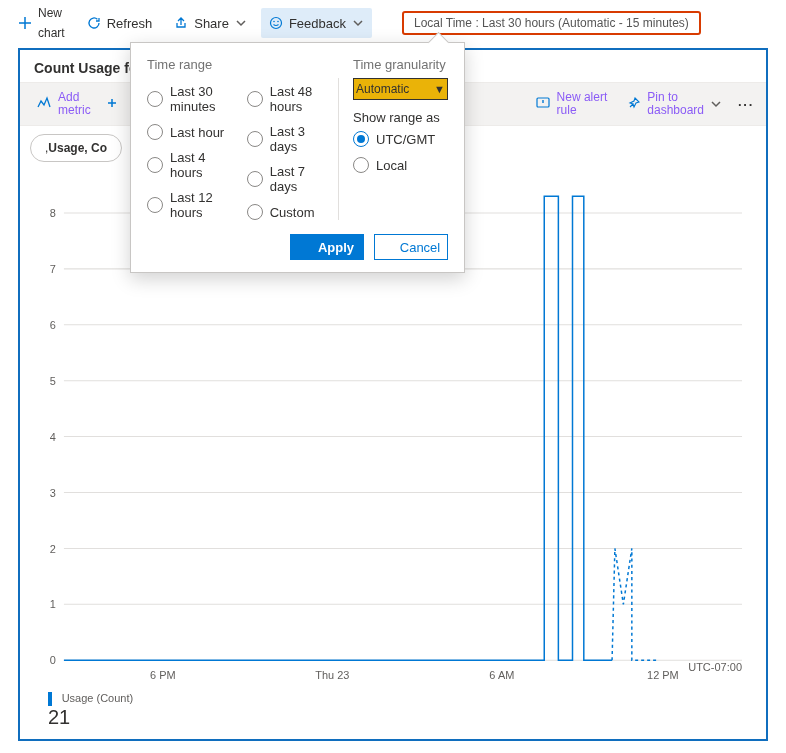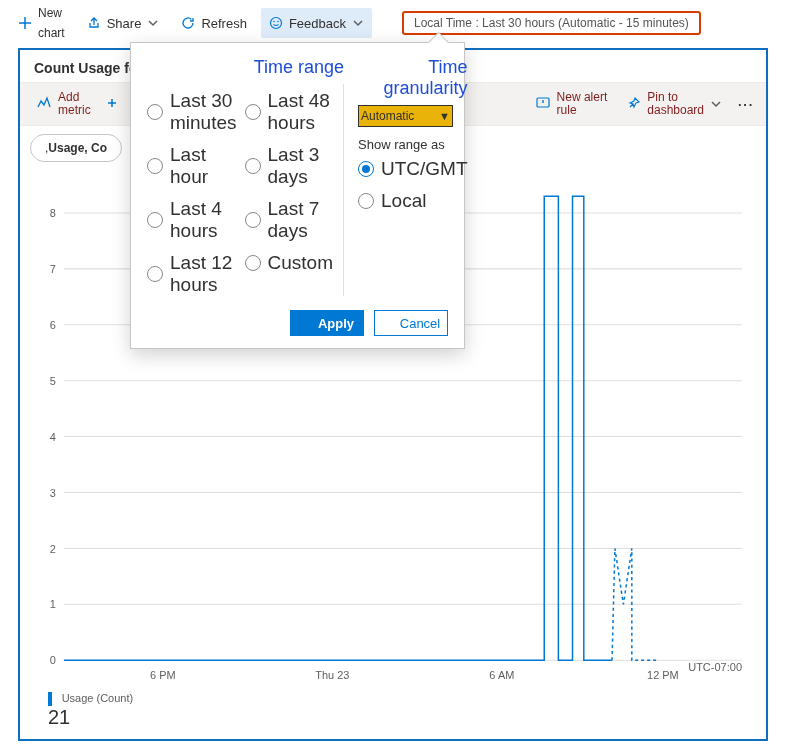--- a/index.html
+++ b/index.html
@@ -19,21 +19,21 @@
     border:2px solid #d83b01; border-radius:3px;
     padding:3px 10px; font-size:12px; color:#555;
     background:#fff;
   }
 
   
   .card { position:absolute; left:18px; right:18px; top:48px; bottom:12px; border:2px solid #106ebe; background:#fff; }
   .card-title { font-weight:600; font-size:14px; padding:10px 14px 6px; }
 
   .card-toolbar { display:flex; align-items:stretch; background:#f3f2f1; border-top:1px solid #edebe9; border-bottom:1px solid #edebe9; height:44px; padding:0 6px; position:relative; }
-  .ct-btn { display:flex; align-items:center; gap:6px; padding:0 10px; font-size:13px; color:#7f1d1d; cursor:pointer; }
+  .ct-btn { display:flex; align-items:center; gap:6px; padding:0 10px; font-size:13px; color:#8b5cf6; cursor:pointer; }
   .ct-btn .lbl { line-height:13px; white-space:pre-line; font-size:12px; }
   .chev { width:12px; height:12px; }
   .card-toolbar .spacer { flex:1; }
   .ellipsis { font-weight:bold; letter-spacing:1px; padding:0 6px; display:flex; align-items:center; cursor:pointer; }
 
   .chip-row { padding:8px 10px; }
   .chip { display:inline-flex; align-items:center; height:28px; border:1px solid #c8c6c4; border-radius:14px; padding:0 14px; font-size:12px; background:#fff; }
   .chip b { font-weight:600; }
 
   
@@ -55,23 +55,23 @@
     border:1px solid #c8c6c4; box-shadow:0 6px 18px rgba(0,0,0,0.18); z-index:50;
     padding:14px 16px 12px;
   }
   .popover::before {
     content:""; position:absolute; top:-8px; right:18px;
     width:14px; height:14px; background:#fff; transform:rotate(45deg);
     border-left:1px solid #c8c6c4; border-top:1px solid #c8c6c4;
   }
   .pop-cols { display:flex; gap:14px; }
   .col-left { display:flex; gap:8px; border-right:1px solid #e1dfdd; padding-right:10px; }
-  .col-title { font-size:18px; color:#1d4ed8; margin-bottom:6px;text-align:right; }
+  .col-title { font-size:13px; color:#737373; margin-bottom:6px; }
   .radio-col { display:flex; flex-direction:column; gap:10px; margin-top:6px; }
-  .radio { display:flex; align-items:center; gap:7px; font-size:19px; color:#323130; cursor:pointer; }
+  .radio { display:flex; align-items:center; gap:7px; font-size:13px; color:#323130; cursor:pointer; }
   .rdot { width:16px; height:16px; border:1px solid #8a8886; border-radius:50%; display:inline-flex; align-items:center; justify-content:center; flex:0 0 16px; }
   .radio.sel .rdot { border-color:#0078d4; }
   .radio.sel .rdot::after { content:""; width:8px; height:8px; background:#0078d4; border-radius:50%; }
 
   .col-right { flex:1; }
   .select { margin-top:4px; width:95px; height:22px; border:1px solid #323130; font-size:12px; padding:1px 2px; background:#eab308; display:flex; align-items:center; justify-content:space-between; }
   .select .caret { font-size:11px; }
   .subhead { font-size:13px; margin-top:10px; margin-bottom:4px; }
 
   .pop-actions { display:flex; justify-content:flex-end; gap:10px; margin-top:14px; }
@@ -90,35 +90,35 @@
         <svg width="14" height="14" viewBox="0 0 14 14">
             <path d="M7 1v12M1 7h12" stroke="#0078d4" stroke-width="1.5" fill="none"></path>
           </svg>
       </span>
       <span class="lbl">New
 chart</span>
     </div>
     <div class="tb-btn">
       <span class="tb-icon">
         <svg width="14" height="14" viewBox="0 0 14 14">
+            <path d="M12 7a5 5 0 1 1-1.6-3.7M12 2v3h-3" stroke="#0078d4" stroke-width="1.3" fill="none"></path>
+          </svg>
+      </span>
+      <span class="lbl-single">Refresh</span>
+    </div>
+    <div class="tb-btn">
+      <span class="tb-icon">
+        <svg width="14" height="14" viewBox="0 0 14 14">
             <path d="M3 7v4h8V7M7 2v7M4 5l3-3 3 3" stroke="#0078d4" stroke-width="1.3" fill="none"></path>
           </svg>
       </span>
       <span class="lbl-single">Share</span>
       <svg class="chev" viewBox="0 0 12 12">
           <path d="M2 4l4 4 4-4" stroke="#605e5c" fill="none" stroke-width="1.5"></path>
         </svg>
-    </div>
-    <div class="tb-btn">
-      <span class="tb-icon">
-        <svg width="14" height="14" viewBox="0 0 14 14">
-            <path d="M12 7a5 5 0 1 1-1.6-3.7M12 2v3h-3" stroke="#0078d4" stroke-width="1.3" fill="none"></path>
-          </svg>
-      </span>
-      <span class="lbl-single">Refresh</span>
     </div>
     <div class="tb-btn feedback">
       <span class="tb-icon">
         <svg width="14" height="14" viewBox="0 0 14 14">
             <circle cx="7" cy="7" r="5.5" stroke="#0078d4" fill="none" stroke-width="1.2"></circle>
             <circle cx="5" cy="5.5" r="0.8" fill="#0078d4"></circle>
             <circle cx="9" cy="5.5" r="0.8" fill="#0078d4"></circle>
             <path d="M4.5 8.5q2.5 2 5 0" stroke="#0078d4" fill="none" stroke-width="1.2"></path>
           </svg>
       </span>

